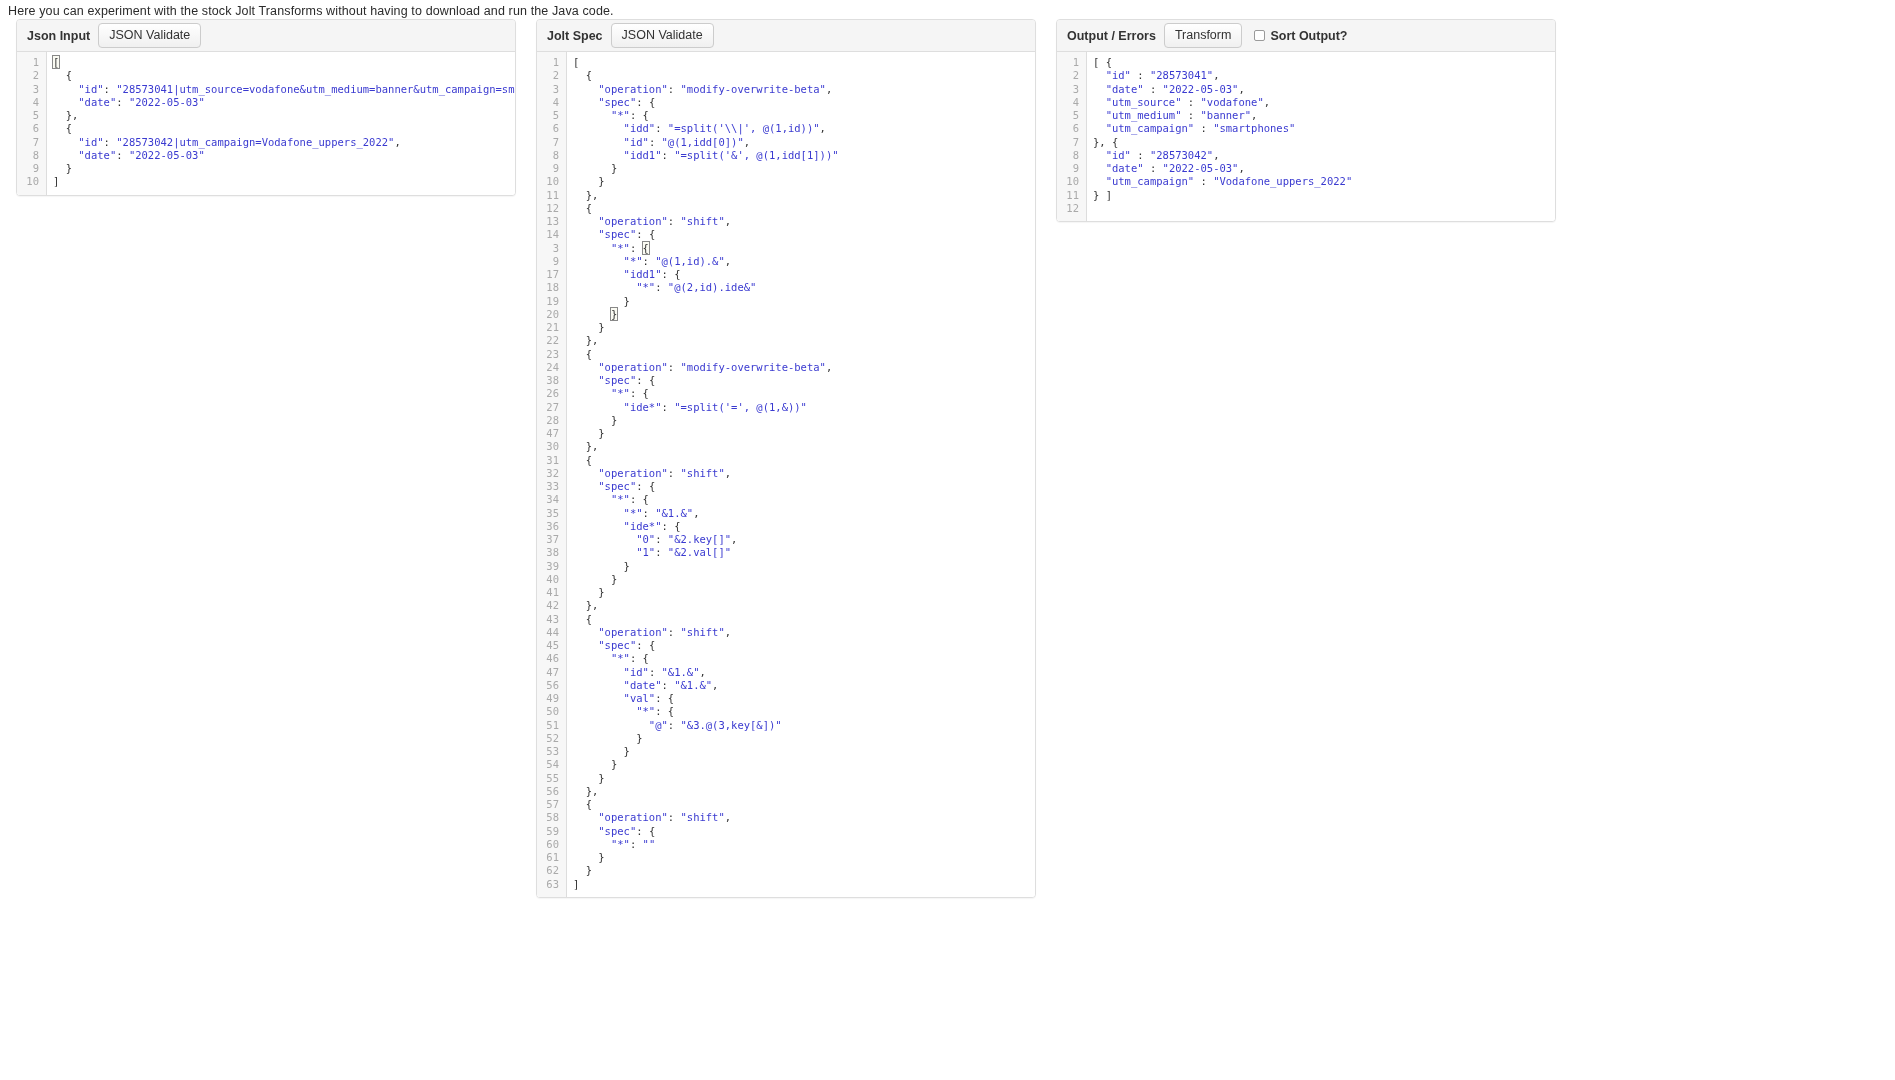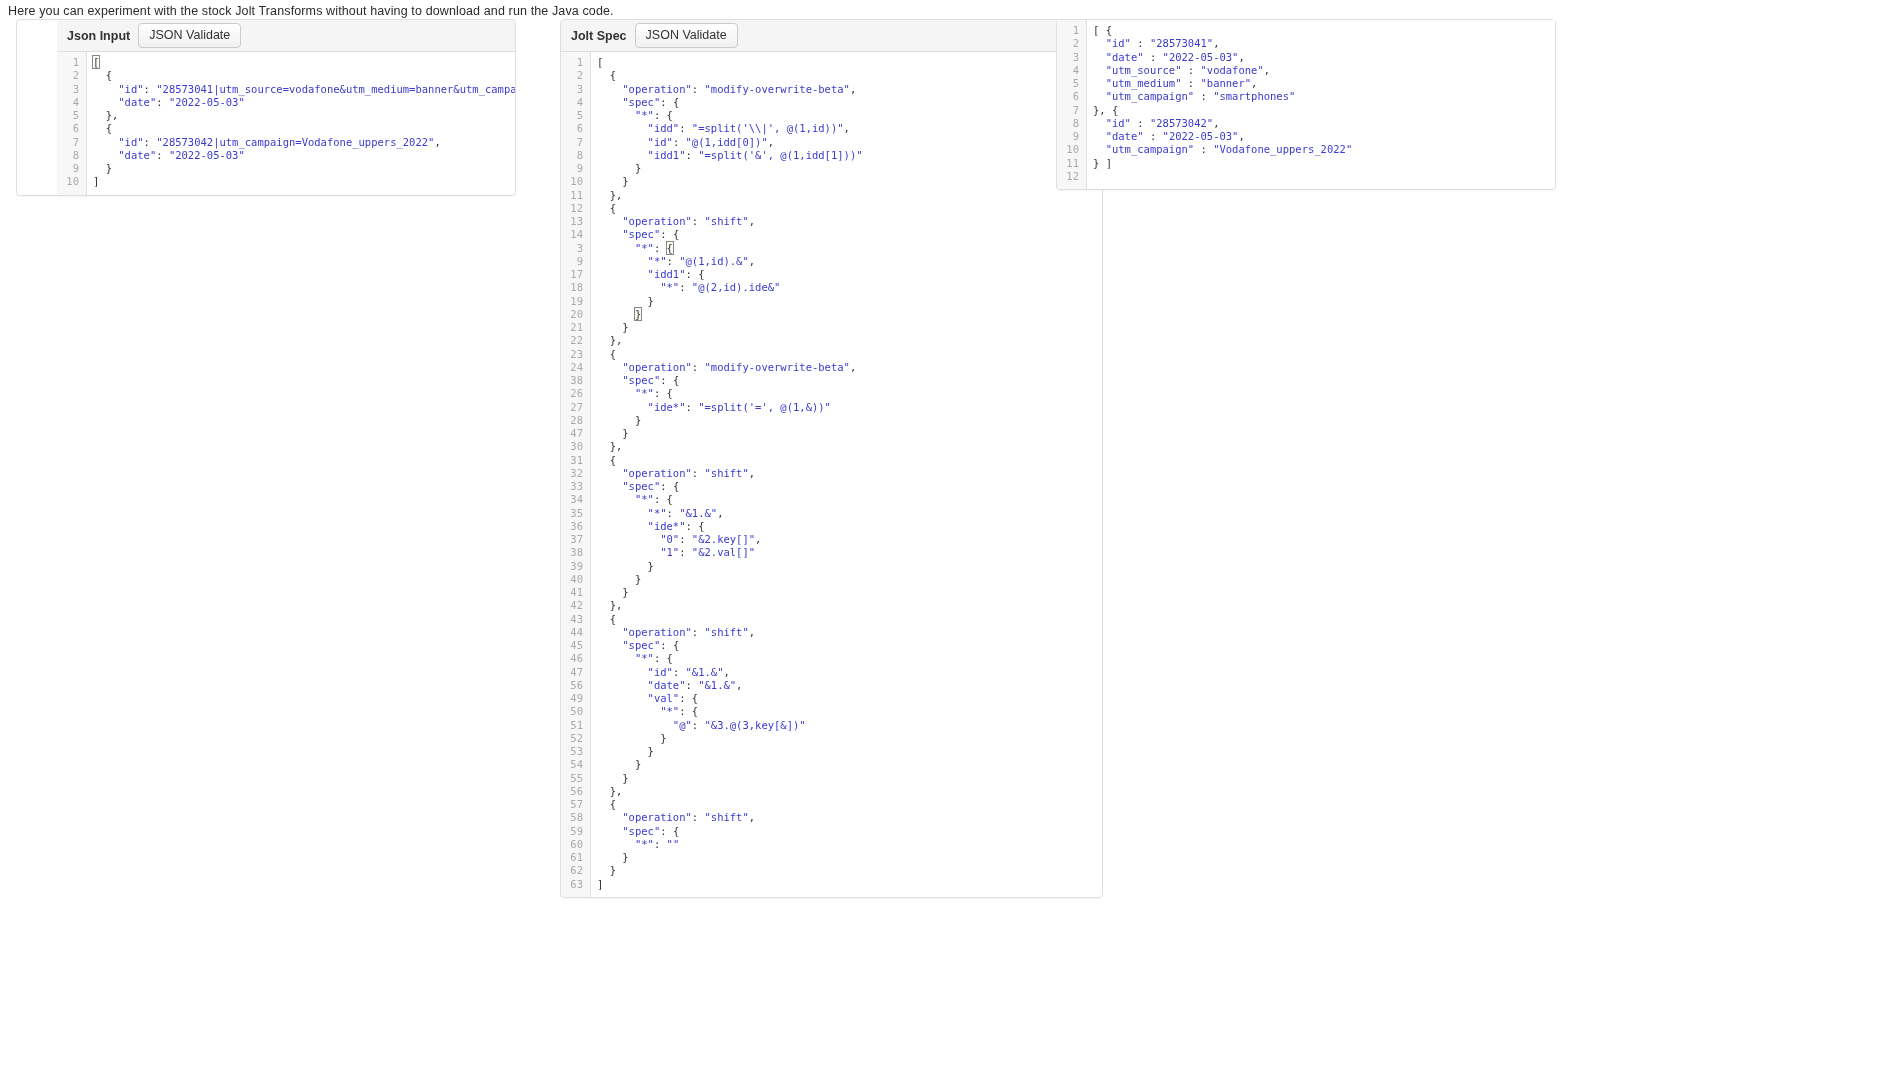--- a/index.html
+++ b/index.html
@@ -36,22 +36,22 @@
 
   .panel {
     position: absolute;
     border: 1px solid #dedede;
     border-radius: 4px;
     background: #ffffff;
     box-sizing: border-box;
     box-shadow: 0 1px 1px rgba(0,0,0,0.045);
   }
 
-  .panel-json-input { left: 16px;  top: 0; width: 500px; padding-left: 40px; }
-  .panel-jolt-spec  { left: 560px; top: 0; width: 543px; }
+  .panel-json-input { left: 16px;  top: 0; width: 500px; }
+  .panel-jolt-spec  { left: 536px; top: 0; width: 500px; }
   .panel-output     { left: 1056px;top: 0; width: 500px; }
 
   .panel-header {
     height: 32px;
     background: #f5f5f5;
     border-bottom: 1px solid #dedede;
     border-radius: 3px 3px 0 0;
     display: flex;
     align-items: center;
     padding: 0 10px;
@@ -249,20 +249,28 @@
             <div>61</div>
             <div>62</div>
             <div>63</div>
           </div>
         <div class="code"><div><span class="tk-punc">[</span></div><div><span class="tk-punc">  {</span></div><div><span class="tk-punc">    </span><span class="tk-str">"operation"</span><span class="tk-punc">: </span><span class="tk-str">"modify-overwrite-beta"</span><span class="tk-punc">,</span></div><div><span class="tk-punc">    </span><span class="tk-str">"spec"</span><span class="tk-punc">: {</span></div><div><span class="tk-punc">      </span><span class="tk-str">"*"</span><span class="tk-punc">: {</span></div><div><span class="tk-punc">        </span><span class="tk-str">"idd"</span><span class="tk-punc">: </span><span class="tk-str">"=split('\\|', @(1,id))"</span><span class="tk-punc">,</span></div><div><span class="tk-punc">        </span><span class="tk-str">"id"</span><span class="tk-punc">: </span><span class="tk-str">"@(1,idd[0])"</span><span class="tk-punc">,</span></div><div><span class="tk-punc">        </span><span class="tk-str">"idd1"</span><span class="tk-punc">: </span><span class="tk-str">"=split('&amp;', @(1,idd[1]))"</span></div><div><span class="tk-punc">      }</span></div><div><span class="tk-punc">    }</span></div><div><span class="tk-punc">  },</span></div><div><span class="tk-punc">  {</span></div><div><span class="tk-punc">    </span><span class="tk-str">"operation"</span><span class="tk-punc">: </span><span class="tk-str">"shift"</span><span class="tk-punc">,</span></div><div><span class="tk-punc">    </span><span class="tk-str">"spec"</span><span class="tk-punc">: {</span></div><div><span class="tk-punc">      </span><span class="tk-str">"*"</span><span class="tk-punc">: <span class="cursor-box">{</span></span></div><div><span class="tk-punc">        </span><span class="tk-str">"*"</span><span class="tk-punc">: </span><span class="tk-str">"@(1,id).&amp;"</span><span class="tk-punc">,</span></div><div><span class="tk-punc">        </span><span class="tk-str">"idd1"</span><span class="tk-punc">: {</span></div><div><span class="tk-punc">          </span><span class="tk-str">"*"</span><span class="tk-punc">: </span><span class="tk-str">"@(2,id).ide&amp;"</span></div><div><span class="tk-punc">        }</span></div><div><span class="tk-punc">      <span class="cursor-box">}</span></span></div><div><span class="tk-punc">    }</span></div><div><span class="tk-punc">  },</span></div><div><span class="tk-punc">  {</span></div><div><span class="tk-punc">    </span><span class="tk-str">"operation"</span><span class="tk-punc">: </span><span class="tk-str">"modify-overwrite-beta"</span><span class="tk-punc">,</span></div><div><span class="tk-punc">    </span><span class="tk-str">"spec"</span><span class="tk-punc">: {</span></div><div><span class="tk-punc">      </span><span class="tk-str">"*"</span><span class="tk-punc">: {</span></div><div><span class="tk-punc">        </span><span class="tk-str">"ide*"</span><span class="tk-punc">: </span><span class="tk-str">"=split('=', @(1,&amp;))"</span></div><div><span class="tk-punc">      }</span></div><div><span class="tk-punc">    }</span></div><div><span class="tk-punc">  },</span></div><div><span class="tk-punc">  {</span></div><div><span class="tk-punc">    </span><span class="tk-str">"operation"</span><span class="tk-punc">: </span><span class="tk-str">"shift"</span><span class="tk-punc">,</span></div><div><span class="tk-punc">    </span><span class="tk-str">"spec"</span><span class="tk-punc">: {</span></div><div><span class="tk-punc">      </span><span class="tk-str">"*"</span><span class="tk-punc">: {</span></div><div><span class="tk-punc">        </span><span class="tk-str">"*"</span><span class="tk-punc">: </span><span class="tk-str">"&amp;1.&amp;"</span><span class="tk-punc">,</span></div><div><span class="tk-punc">        </span><span class="tk-str">"ide*"</span><span class="tk-punc">: {</span></div><div><span class="tk-punc">          </span><span class="tk-str">"0"</span><span class="tk-punc">: </span><span class="tk-str">"&amp;2.key[]"</span><span class="tk-punc">,</span></div><div><span class="tk-punc">          </span><span class="tk-str">"1"</span><span class="tk-punc">: </span><span class="tk-str">"&amp;2.val[]"</span></div><div><span class="tk-punc">        }</span></div><div><span class="tk-punc">      }</span></div><div><span class="tk-punc">    }</span></div><div><span class="tk-punc">  },</span></div><div><span class="tk-punc">  {</span></div><div><span class="tk-punc">    </span><span class="tk-str">"operation"</span><span class="tk-punc">: </span><span class="tk-str">"shift"</span><span class="tk-punc">,</span></div><div><span class="tk-punc">    </span><span class="tk-str">"spec"</span><span class="tk-punc">: {</span></div><div><span class="tk-punc">      </span><span class="tk-str">"*"</span><span class="tk-punc">: {</span></div><div><span class="tk-punc">        </span><span class="tk-str">"id"</span><span class="tk-punc">: </span><span class="tk-str">"&amp;1.&amp;"</span><span class="tk-punc">,</span></div><div><span class="tk-punc">        </span><span class="tk-str">"date"</span><span class="tk-punc">: </span><span class="tk-str">"&amp;1.&amp;"</span><span class="tk-punc">,</span></div><div><span class="tk-punc">        </span><span class="tk-str">"val"</span><span class="tk-punc">: {</span></div><div><span class="tk-punc">          </span><span class="tk-str">"*"</span><span class="tk-punc">: {</span></div><div><span class="tk-punc">            </span><span class="tk-str">"@"</span><span class="tk-punc">: </span><span class="tk-str">"&amp;3.@(3,key[&amp;])"</span></div><div><span class="tk-punc">          }</span></div><div><span class="tk-punc">        }</span></div><div><span class="tk-punc">      }</span></div><div><span class="tk-punc">    }</span></div><div><span class="tk-punc">  },</span></div><div><span class="tk-punc">  {</span></div><div><span class="tk-punc">    </span><span class="tk-str">"operation"</span><span class="tk-punc">: </span><span class="tk-str">"shift"</span><span class="tk-punc">,</span></div><div><span class="tk-punc">    </span><span class="tk-str">"spec"</span><span class="tk-punc">: {</span></div><div><span class="tk-punc">      </span><span class="tk-str">"*"</span><span class="tk-punc">: </span><span class="tk-str">""</span></div><div><span class="tk-punc">    }</span></div><div><span class="tk-punc">  }</span></div><div><span class="tk-punc">]</span></div></div>
       </div>
     </div>
   </div>
 
   <div class="panel panel-output">
+    <div class="panel-header">
+      <span class="panel-title">Output / Errors</span>
+      <button class="hdr-button">Transform</button>
+      <span class="checkbox-wrap">
+        <span class="cb"></span>
+        <span class="cb-label">Sort Output?</span>
+      </span>
+    </div>
     <div class="editor">
       <div class="editor-inner">
         <div class="gutter">
             <div>1</div>
             <div>2</div>
             <div>3</div>
             <div>4</div>
             <div>5</div>
             <div>6</div>
             <div>7</div>

